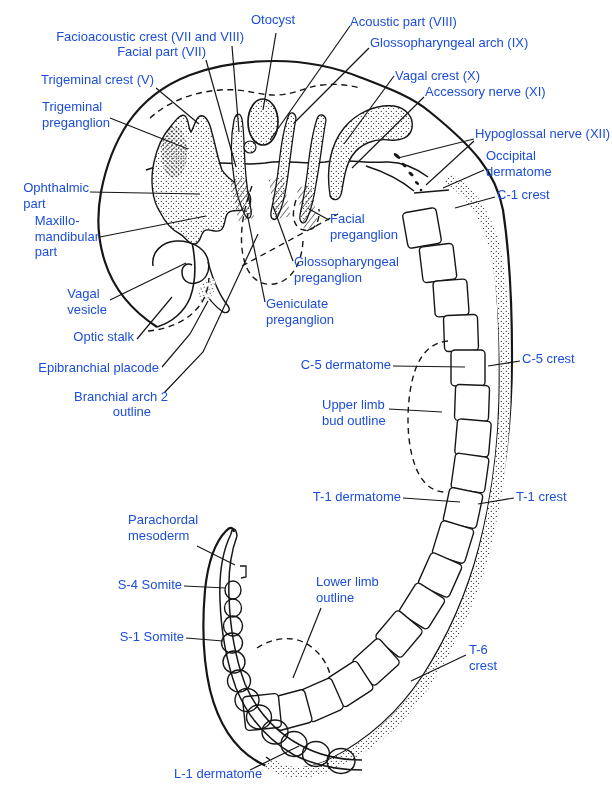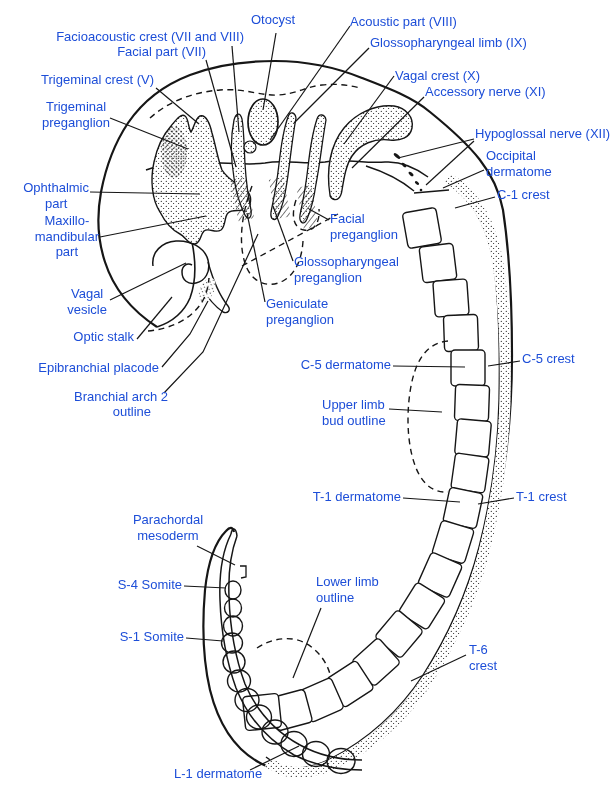--- a/index.html
+++ b/index.html
@@ -1,22 +1,22 @@
 <!DOCTYPE html>
 <html><head>
 <meta charset="utf-8">
 <style>
   html,body{margin:0;padding:0;background:#fff;}
   #canvas{position:relative;width:612px;height:800px;background:#ffffff;overflow:hidden;
           font-family:"Liberation Sans", sans-serif;}
   #art{position:absolute;left:0;top:0;}
   .lbl{position:absolute;font-size:13px;line-height:15.5px;color:#1d4ed8;white-space:nowrap;
        letter-spacing:0px;}
-  .r{text-align:center;}
-  .c{text-align:center;}
+  .r{text-align:left;}
+  .c{text-align:left;}
 </style>
 </head>
 <body>
 
 <div id="canvas">
 
 <svg id="art" width="612" height="800" viewBox="0 0 612 800">
   <defs>
     <pattern id="stip" patternUnits="userSpaceOnUse" width="5" height="5">
       <rect width="5" height="5" fill="#ffffff"></rect>
@@ -221,21 +221,21 @@
     <line x1="321" y1="608" x2="293" y2="678"></line>
     <line x1="466" y1="655" x2="411" y2="681"></line>
     <line x1="250" y1="770" x2="299" y2="746"></line>
   </g>
 </svg>
 
 <div class="lbl r" style="right:368px;top:29px">Facioacoustic crest (VII and VIII)</div>
 <div class="lbl r" style="right:406px;top:44px">Facial part (VII)</div>
 <div class="lbl" style="left:251px;top:12px">Otocyst</div>
 <div class="lbl" style="left:350px;top:14px">Acoustic part (VIII)</div>
-<div class="lbl" style="left:370px;top:35px">Glossopharyngeal limb (IX)</div>
+<div class="lbl" style="left:370px;top:35px">Glossopharyngeal arch (IX)</div>
 <div class="lbl r" style="right:458px;top:72px">Trigeminal crest (V)</div>
 <div class="lbl" style="left:395px;top:68px">Vagal crest (X)</div>
 <div class="lbl" style="left:425px;top:84px">Accessory nerve (XI)</div>
 <div class="lbl r" style="right:502px;top:99px">
   <div>Trigeminal</div>
   <div>preganglion</div>
 </div>
 <div class="lbl" style="left:486px;top:148px">
   <div>Occipital</div>
   <div>dermatome</div>

